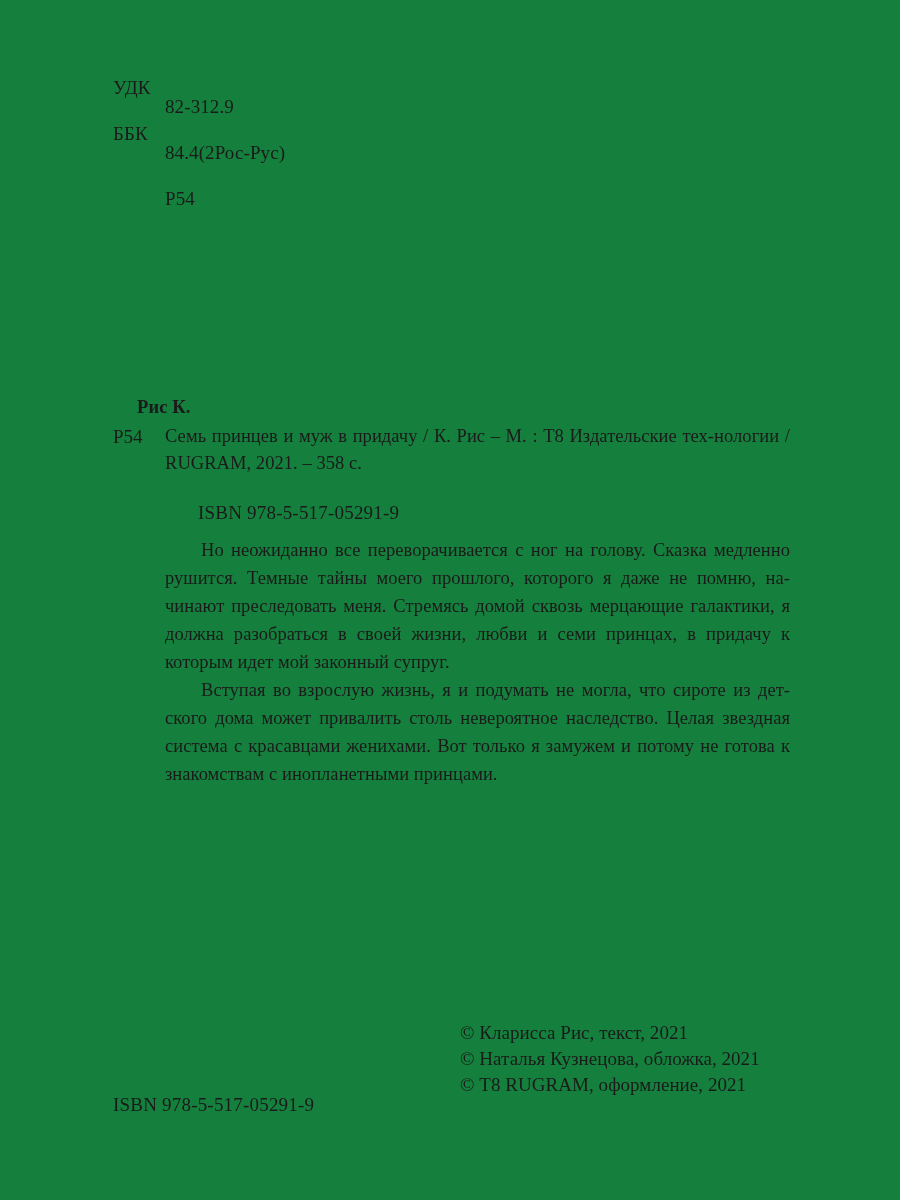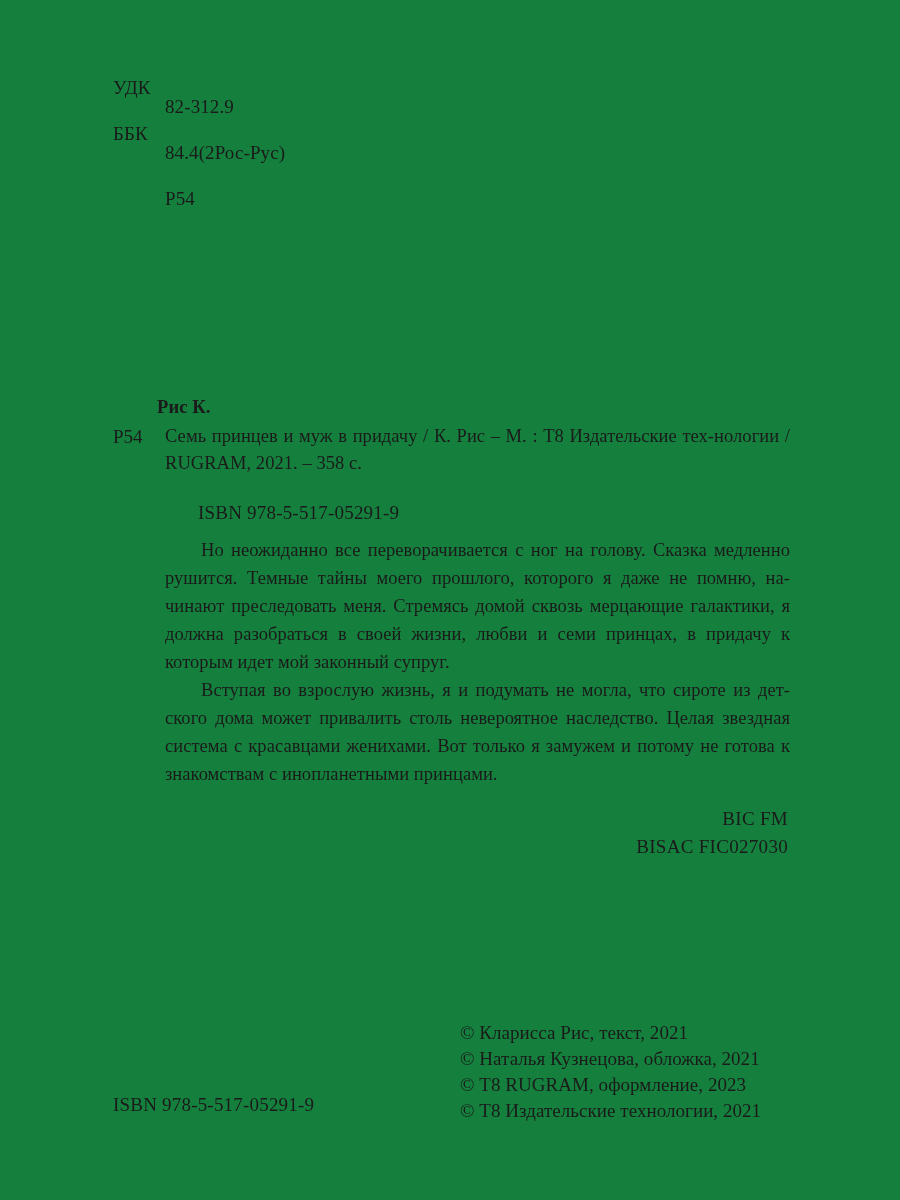--- a/index.html
+++ b/index.html
@@ -48,21 +48,21 @@
   }
 
   
   .bib-block {
     position: absolute;
     left: 113px;
     top: 395px;
     width: 677px;
   }
   .bib-author {
-    margin-left: 44px;
+    margin-left: 24px;
     font-weight: bold;
     font-size: 18.5px;
     line-height: 25px;
     letter-spacing: 0.1px;
   }
   .bib-desc-row {
     position: relative;
     margin-top: 3px;
   }
   .bib-sign {
@@ -166,27 +166,22 @@
       <div class="bib-desc">Семь принцев и муж в придачу / К. Рис – М. : Т8 Издательские тех-нологии / RUGRAM, 2021. – 358 с.</div>
     </div>
     <div class="bib-isbn">ISBN 978-5-517-05291-9</div>
   </div>
 
   <div class="annotation">
     <p>Но неожиданно все переворачивается с ног на голову. Сказка медленно рушится. Темные тайны моего прошлого, которого я даже не помню, на-чинают преследовать меня. Стремясь домой сквозь мерцающие галактики, я должна разобраться в своей жизни, любви и семи принцах, в придачу к которым идет мой законный супруг.</p>
     <p>Вступая во взрослую жизнь, я и подумать не могла, что сироте из дет-ского дома может привалить столь невероятное наследство. Целая звездная система с красавцами женихами. Вот только я замужем и потому не готова к знакомствам с инопланетными принцами.</p>
   </div>
 
-  <div class="codes-block">
-    <div>BIC FM</div>
-    <div>BISAC FIC027030</div>
-  </div>
 
   <div class="footer-isbn">ISBN 978-5-517-05291-9</div>
 
   <div class="copyright-block">
     <div class="copyright-line">© Кларисса Рис, текст, 2021</div>
     <div class="copyright-line">© Наталья Кузнецова, обложка, 2021</div>
-    <div class="copyright-line">© Т8 RUGRAM, оформление, 2023</div>
-    <div class="copyright-line">© Т8 Издательские технологии, 2021</div>
+    <div class="copyright-line">© Т8 RUGRAM, оформление, 2021</div>
   </div>
 
 </div>
 
 </body></html>

